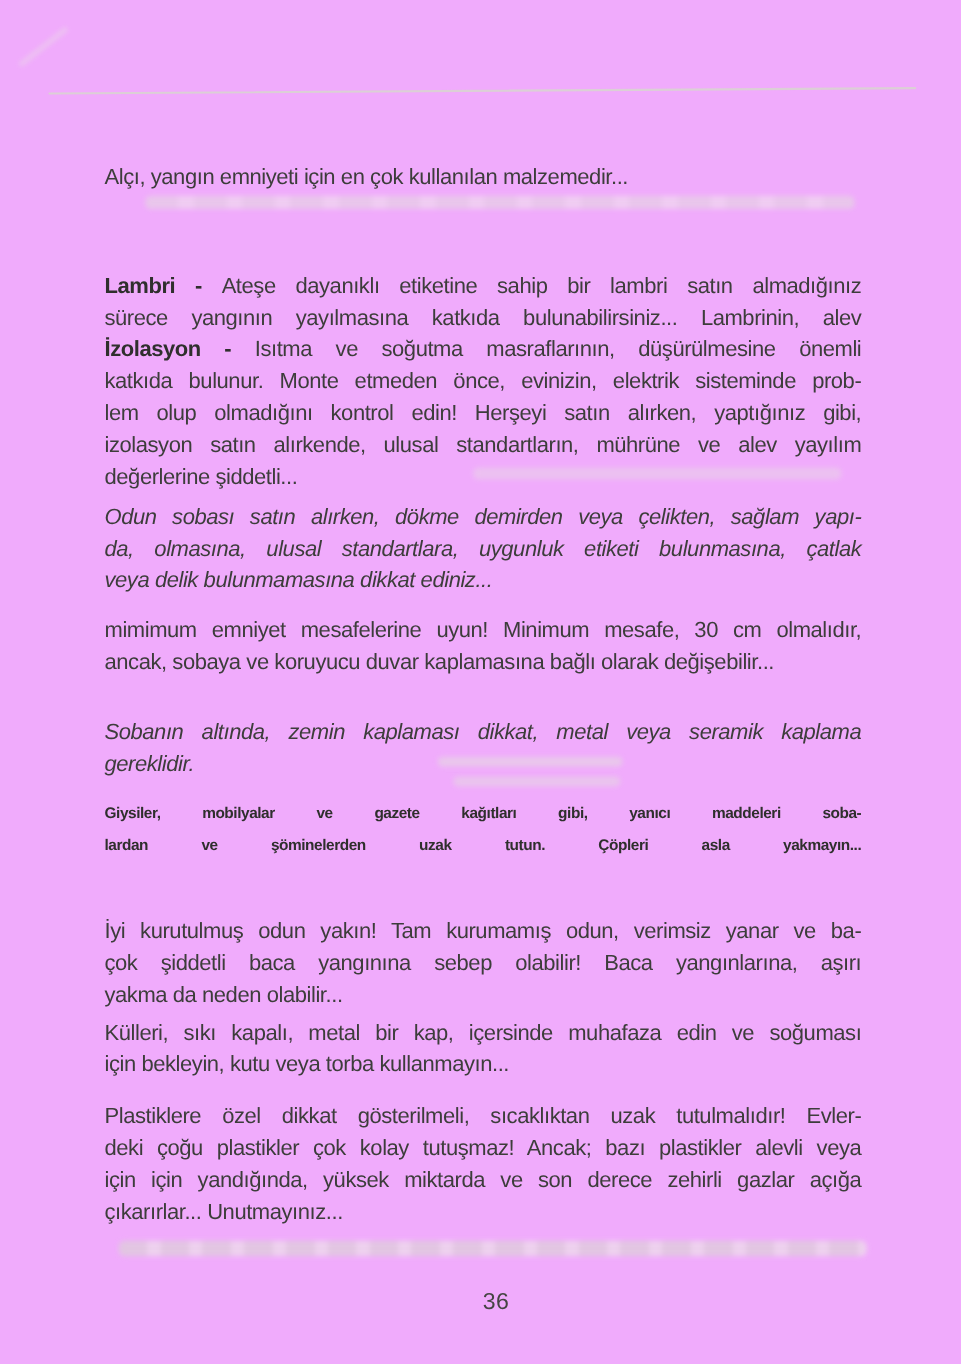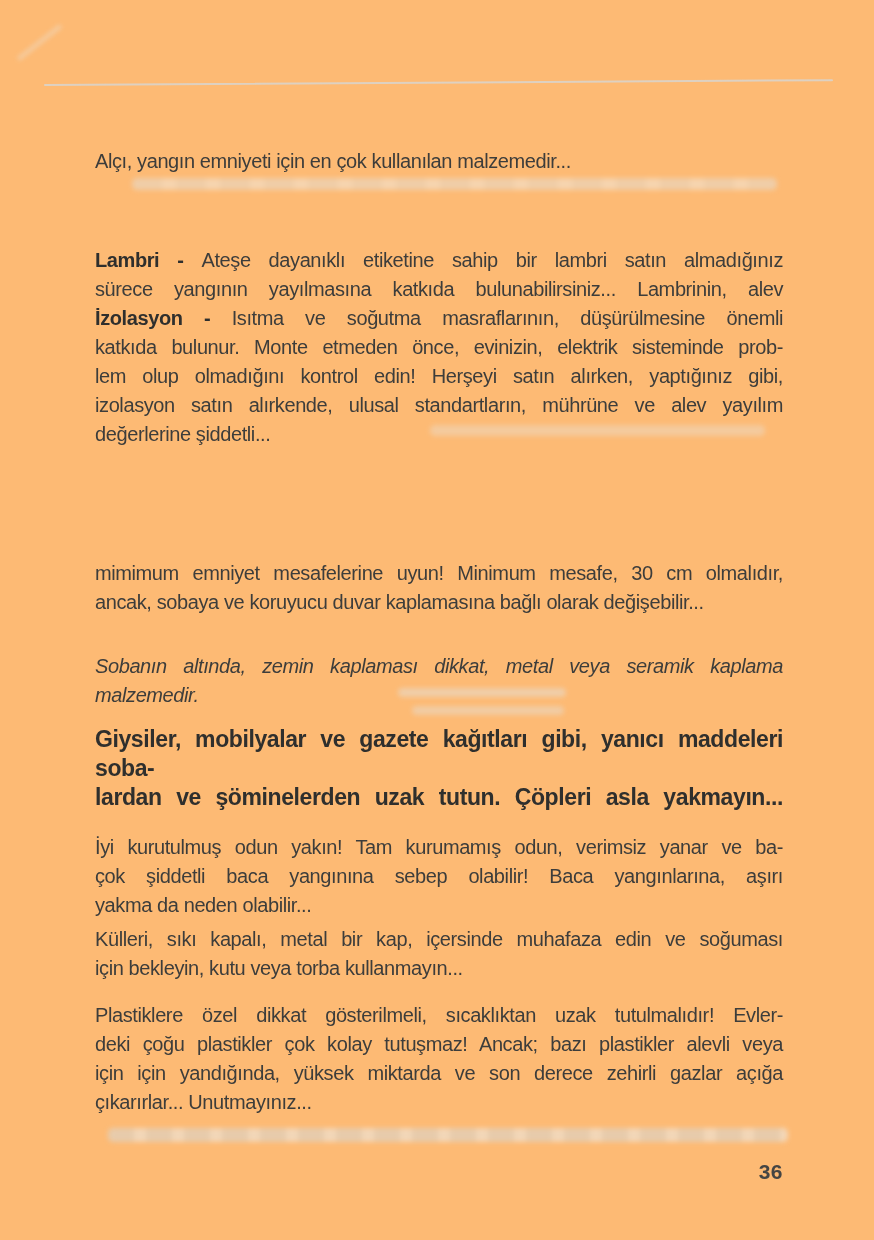--- a/index.html
+++ b/index.html
@@ -1,19 +1,19 @@
 <!DOCTYPE html>
 <html><head>
 <meta charset="utf-8">
 <style>
   html,body{margin:0;padding:0;}
   body{width:874px;height:1240px;background:#ffffff;}
   .page{
     position:relative;width:874px;height:1240px;overflow:hidden;
-    background:#fdba74;
+    background:#f0abfc;
     font-family:"Liberation Sans","DejaVu Sans",sans-serif;
     color:#3d3d3b;
   }
   
   .artifact{position:absolute;pointer-events:none;}
   .edge-line{top:84px;left:44px;width:789px;height:2px;background:#d8d5cf;
     transform:rotate(-0.35deg);transform-origin:0 50%;opacity:.85;border-radius:1px;}
   .ghost{filter:blur(2.5px);border-radius:5px;}
   .g1{top:178px;left:132px;width:645px;height:12px;opacity:.5;
       background:repeating-linear-gradient(90deg,#e2e0db 0 30px,#efede8 30px 44px);}
@@ -26,34 +26,34 @@
       transform:rotate(-38deg);opacity:.35;filter:blur(2px);}
   
   .para{
     position:absolute;left:95px;width:688px;margin:0;
     font-size:20px;line-height:29px;letter-spacing:-0.4px;
   }
   .para .line{display:block;text-align:justify;text-align-last:justify;}
   .para .line.last{text-align-last:left;}
   .para b{font-weight:700;color:#2f2f2d;}
   .italic{font-style:italic;}
-  .bold{font-weight:700;color:#2f2f2d;font-size:23px;}
+  .bold{font-weight:700;color:#2f2f2d;font-size:14px;}
   #p1{top:147px;}
   #p2{top:206px;margin-top:40px;}
   #p3{top:304px;}
   #p4{top:456px;}
   #p5{top:559px;}
   #p6{top:652px;}
   #p7{top:725px;}
   #p8{top:833px;}
   #p9{top:925px;}
   #p10{top:1001px;}
   .pageno{
-    position:absolute;top:1157px;left:95px;width:688px;margin:0;
-    text-align:right;font-size:21px;font-weight:700;color:#454543;
+    position:absolute;top:1157px;left:95px;width:688px;margin:12px;
+    text-align:center;font-size:21px;font-weight:400;color:#454543;
     letter-spacing:0.5px;line-height:29px;
   }
 </style>
 </head>
 <body>
 
 <div class="page">
 
   <div class="artifact edge-line"></div>
   <div class="artifact ghost g6"></div>
@@ -70,27 +70,32 @@
       <span class="line"><b>Lambri - </b>Ateşe dayanıklı etiketine sahip bir lambri satın almadığınız</span>
       <span class="line">sürece yangının yayılmasına katkıda bulunabilirsiniz... Lambrinin, alev</span>
     </p>
   <p class="para" id="p3">
       <span class="line"><b>İzolasyon - </b>Isıtma ve soğutma masraflarının, düşürülmesine önemli</span>
       <span class="line">katkıda bulunur. Monte etmeden önce, evinizin, elektrik sisteminde prob-</span>
       <span class="line">lem olup olmadığını kontrol edin! Herşeyi satın alırken, yaptığınız gibi,</span>
       <span class="line">izolasyon satın alırkende, ulusal standartların, mührüne ve alev yayılım</span>
       <span class="line last">değerlerine şiddetli...</span>
     </p>
+  <p class="para italic" id="p4">
+      <span class="line">Odun sobası satın alırken, dökme demirden veya çelikten, sağlam yapı-</span>
+      <span class="line">da, olmasına, ulusal standartlara, uygunluk etiketi bulunmasına, çatlak</span>
+      <span class="line last">veya delik bulunmamasına dikkat ediniz...</span>
+    </p>
   <p class="para" id="p5">
       <span class="line">mimimum emniyet mesafelerine uyun! Minimum mesafe, 30 cm olmalıdır,</span>
       <span class="line last">ancak, sobaya ve koruyucu duvar kaplamasına bağlı olarak değişebilir...</span>
     </p>
   <p class="para italic" id="p6">
       <span class="line">Sobanın altında, zemin kaplaması dikkat, metal veya seramik kaplama</span>
-      <span class="line last">malzemedir.</span>
+      <span class="line last">gereklidir.</span>
     </p>
   <p class="para bold" id="p7">
       <span class="line">Giysiler, mobilyalar ve gazete kağıtları gibi, yanıcı maddeleri soba-</span>
       <span class="line">lardan ve şöminelerden uzak tutun. Çöpleri asla yakmayın...</span>
     </p>
   <p class="para" id="p8">
       <span class="line">İyi kurutulmuş odun yakın! Tam kurumamış odun, verimsiz yanar ve ba-</span>
       <span class="line">çok şiddetli baca yangınına sebep olabilir! Baca yangınlarına, aşırı</span>
       <span class="line last">yakma da neden olabilir...</span>
     </p>

